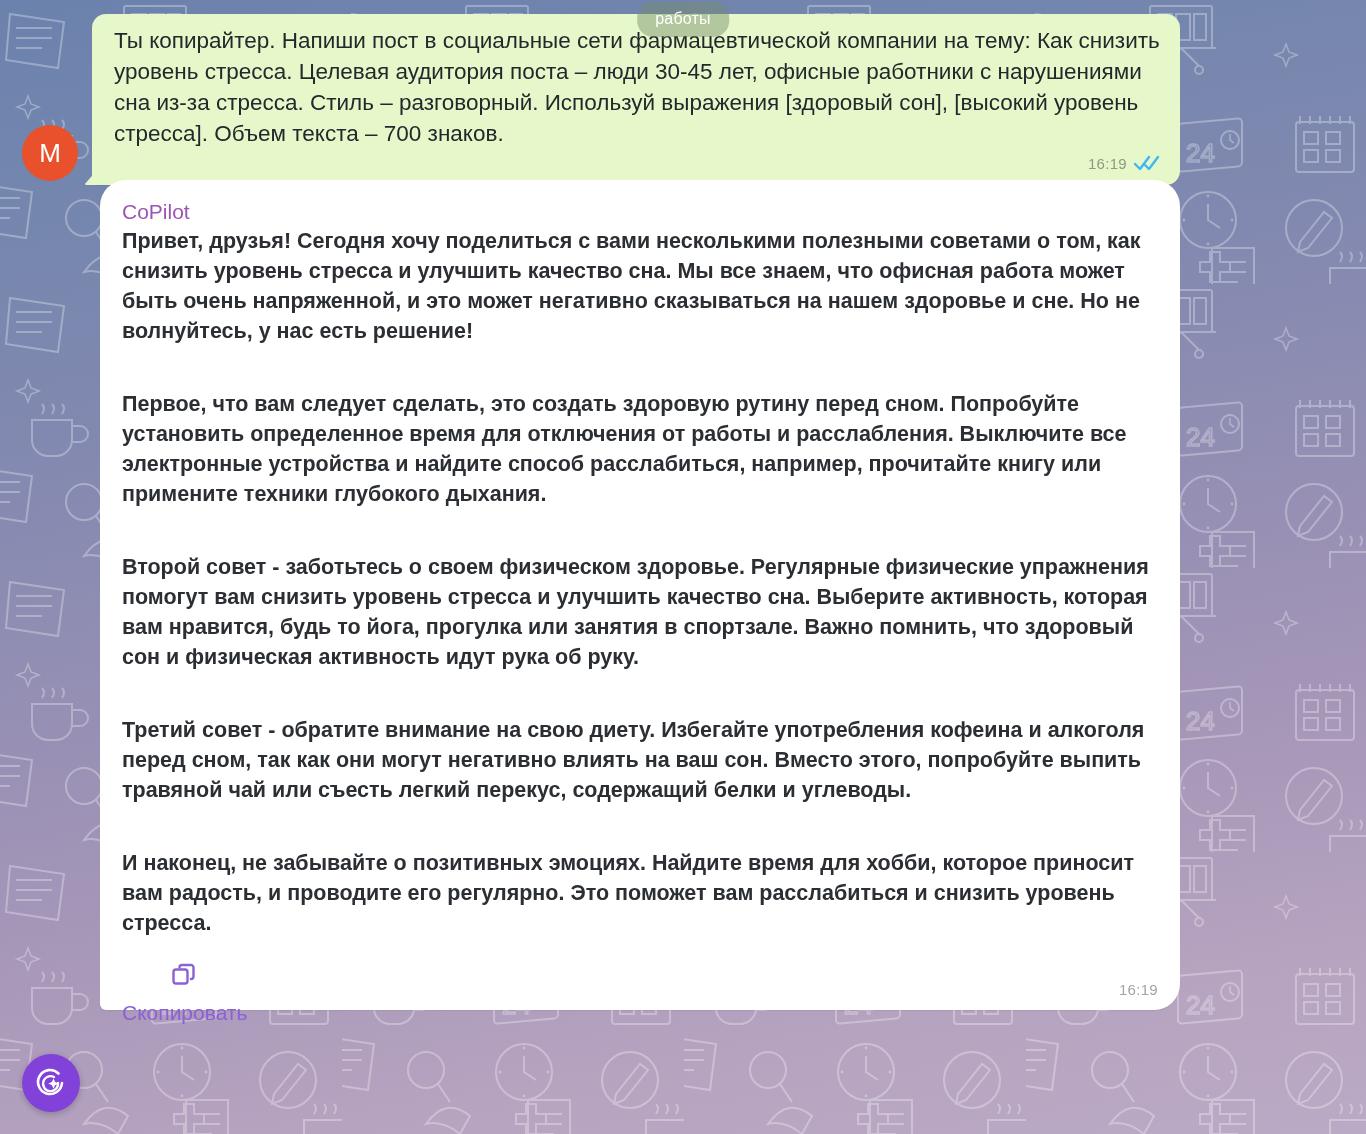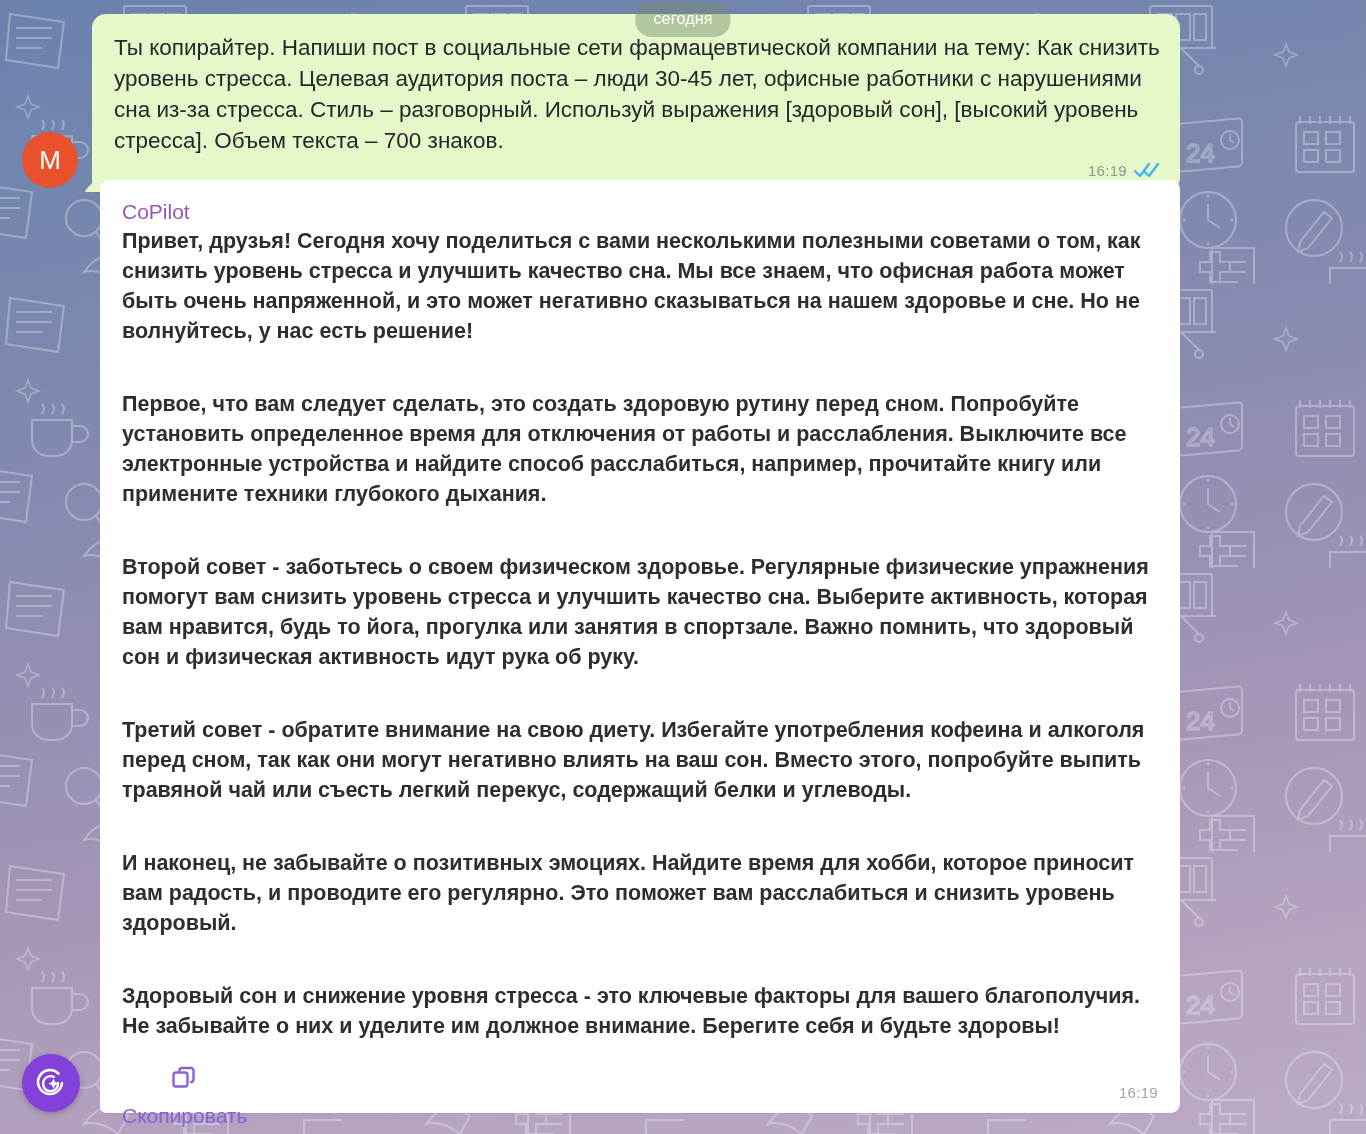--- a/index.html
+++ b/index.html
@@ -81,21 +81,21 @@
     flex: 0 0 56px;
     user-select: none;
   }
 
   .bubble-out {
     margin-left: 14px;
     margin-right: 186px;
     background: #e6f8c9;
     border-radius: 14px;
     border-bottom-left-radius: 4px;
-    padding: 18px 20px 10px 22px;
+    padding: 11px 20px 10px 22px;
     position: relative;
     flex: 1 1 auto;
     box-shadow: 0 1px 1px rgba(0,0,0,.06);
   }
   .bubble-out::after {
     content: "";
     position: absolute;
     left: -8px;
     bottom: 0;
     width: 14px;
@@ -128,21 +128,21 @@
   .checks { display: inline-flex; align-items: center; }
   .checks svg { display: block; }
 
   
   .bubble-in {
     position: absolute;
     left: 100px;
     right: 186px;
     top: 180px;
     background: #ffffff;
-    border-radius: 9px;
+    border-radius: 26px;
     border-bottom-left-radius: 6px;
     padding: 18px 22px 8px 22px;
     box-shadow: 0 1px 1px rgba(0,0,0,.06);
   }
 
   .sender-name {
     color: #9b55b5;
     font-size: 21px;
     line-height: 28px;
     margin-bottom: 0px;
@@ -285,21 +285,21 @@
         <use href="#d-plusdoc" x="166" y="244"></use>
         <use href="#d-cup" x="300" y="254"></use>
       </pattern>
     </defs>
     <rect width="1366" height="1134" fill="url(#doodles)"></rect>
   </svg>
 </div>
 
 <div class="chat">
 
-  <div class="date-pill">сегодня</div>
+  <div class="date-pill">работы</div>
 
   <div class="msg-out-wrap">
     <div class="avatar">M</div>
 
     <div class="bubble-out">
       <div class="out-text">Ты копирайтер. Напиши пост в социальные сети фармацевтической компании на тему: Как снизить уровень стресса. Целевая аудитория поста – люди 30-45 лет, офисные работники с нарушениями сна из-за стресса. Стиль – разговорный. Используй выражения [здоровый сон], [высокий уровень стресса]. Объем текста – 700 знаков.</div>
       <div class="meta-row">
         <span class="meta-time">16:19</span>
         <span class="checks">
           <svg width="26" height="16" viewBox="0 0 26 16">
@@ -312,22 +312,21 @@
   </div>
 
   <div class="bubble-in">
     <div class="sender-name">CoPilot</div>
 
     <div class="in-body">
       <p>Привет, друзья! Сегодня хочу поделиться с вами несколькими полезными советами о том, как снизить уровень стресса и улучшить качество сна. Мы все знаем, что офисная работа может быть очень напряженной, и это может негативно сказываться на нашем здоровье и сне. Но не волнуйтесь, у нас есть решение!</p>
       <p>Первое, что вам следует сделать, это создать здоровую рутину перед сном. Попробуйте установить определенное время для отключения от работы и расслабления. Выключите все электронные устройства и найдите способ расслабиться, например, прочитайте книгу или примените техники глубокого дыхания.</p>
       <p>Второй совет - заботьтесь о своем физическом здоровье. Регулярные физические упражнения помогут вам снизить уровень стресса и улучшить качество сна. Выберите активность, которая вам нравится, будь то йога, прогулка или занятия в спортзале. Важно помнить, что здоровый сон и физическая активность идут рука об руку.</p>
       <p>Третий совет - обратите внимание на свою диету. Избегайте употребления кофеина и алкоголя перед сном, так как они могут негативно влиять на ваш сон. Вместо этого, попробуйте выпить травяной чай или съесть легкий перекус, содержащий белки и углеводы.</p>
-      <p>И наконец, не забывайте о позитивных эмоциях. Найдите время для хобби, которое приносит вам радость, и проводите его регулярно. Это поможет вам расслабиться и снизить уровень здоровый.</p>
-      <p>Здоровый сон и снижение уровня стресса - это ключевые факторы для вашего благополучия. Не забывайте о них и уделите им должное внимание. Берегите себя и будьте здоровы!</p>
+      <p>И наконец, не забывайте о позитивных эмоциях. Найдите время для хобби, которое приносит вам радость, и проводите его регулярно. Это поможет вам расслабиться и снизить уровень стресса.</p>
     </div>
 
     <div class="copy-row">
       <span>
         <svg class="copy-icon" viewBox="0 0 26 26">
           <rect x="1.5" y="7.5" width="14" height="14" rx="2.5" fill="none" stroke="#8b62d6" stroke-width="2.4"></rect>
           <path d="M7.5 5.5 a2.5 2.5 0 0 1 2.5 -2.5 h9 a2.5 2.5 0 0 1 2.5 2.5 v9 a2.5 2.5 0 0 1 -2.5 2.5" fill="none" stroke="#8b62d6" stroke-width="2.4" stroke-linecap="round"></path>
         </svg>
       </span>
       <span class="copy-label">Скопировать</span>

